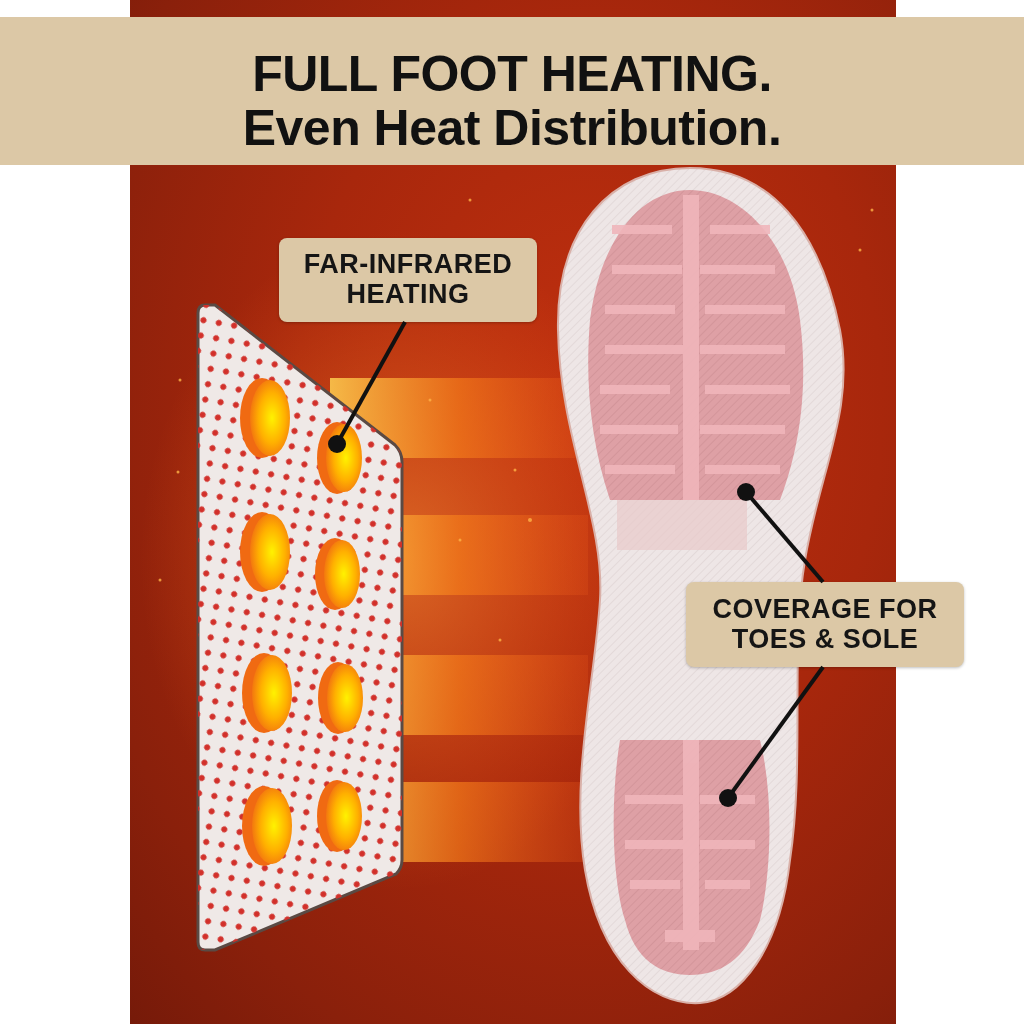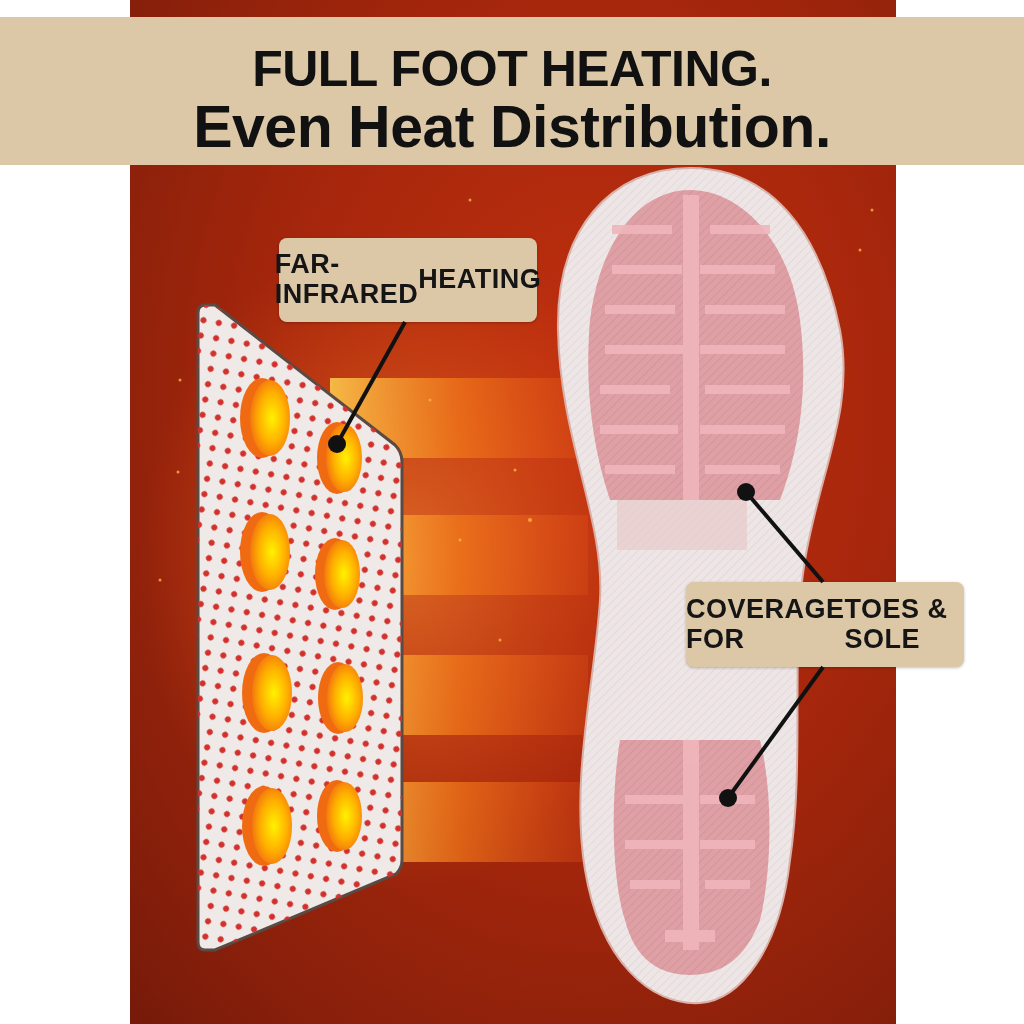--- a/index.html
+++ b/index.html
@@ -2,23 +2,23 @@
 <html><head>
 <meta charset="utf-8">
 <style>
   html, body { margin:0; padding:0; }
   body { width:1024px; height:1024px; position:relative; overflow:hidden; background:#ffffff; font-family:"Liberation Sans", sans-serif; }
   .bg-panel { position:absolute; left:130px; top:0; width:766px; height:1024px;
     background: radial-gradient(ellipse at 60% 40%, #c0300f 0%, #a8270c 45%, #8a200b 80%, #761a09 100%); }
   .banner { position:absolute; left:0; top:17px; width:1024px; height:148px; background:#dcc8a6; display:flex; flex-direction:column; align-items:center; justify-content:center; z-index:5; }
   .banner .l1, .banner .l2 { font-family:"Liberation Sans", sans-serif; font-weight:bold; color:#111; line-height:1.08; letter-spacing:-0.5px; }
   .banner .l1 { font-size:50px;margin-top:20px; }
-  .banner .l2 { font-size:59px; }
+  .banner .l2 { font-size:50px; }
   .stage { position:absolute; left:0; top:0; width:1024px; height:1024px; z-index:2; }
-  .callout { position:absolute; background:#dcc8a6; border-radius:8px; display:flex; flex-direction:row; align-items:center; justify-content:center; font-weight:bold; color:#151515; font-size:27px; line-height:1.1; letter-spacing:0.5px; z-index:6; box-shadow:0 1px 3px rgba(0,0,0,0.25); }
+  .callout { position:absolute; background:#dcc8a6; border-radius:8px; display:flex; flex-direction:column; align-items:center; justify-content:center; font-weight:bold; color:#151515; font-size:27px; line-height:1.1; letter-spacing:0.5px; z-index:6; box-shadow:0 1px 3px rgba(0,0,0,0.25); }
   .callout-far { left:279px; top:238px; width:258px; height:84px; }
   .callout-cov { left:686px; top:582px; width:278px; height:85px; }
   .leader { position:absolute; z-index:7; }
 </style>
 </head>
 <body>
 
 <div class="bg-panel"></div>
 
 <svg class="stage" width="1024" height="1024" viewBox="0 0 1024 1024" xmlns="http://www.w3.org/2000/svg">

